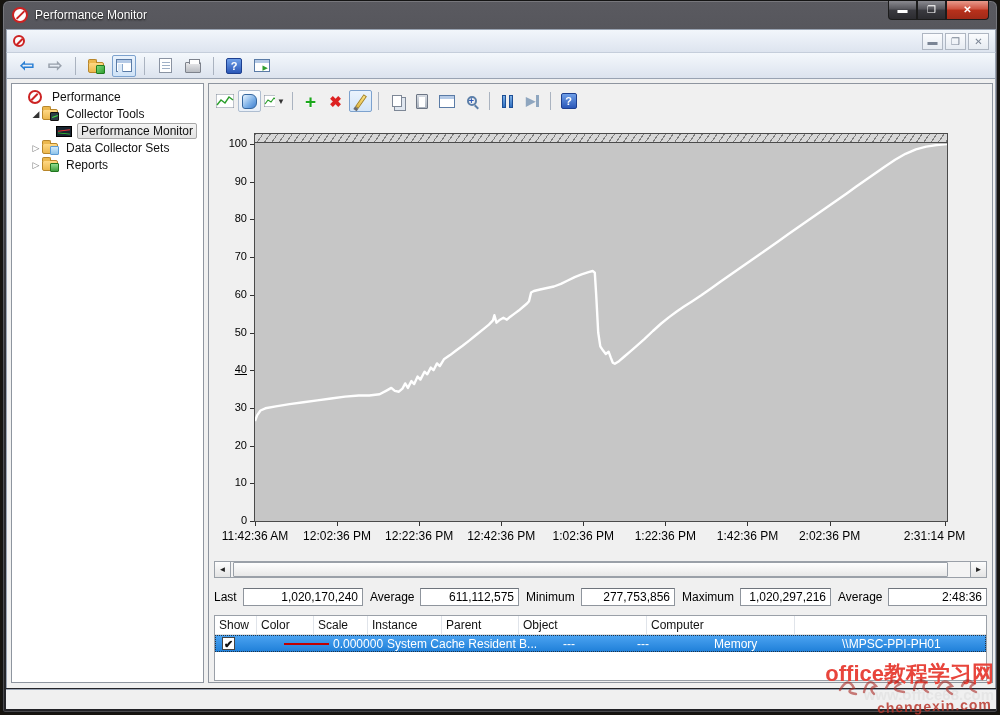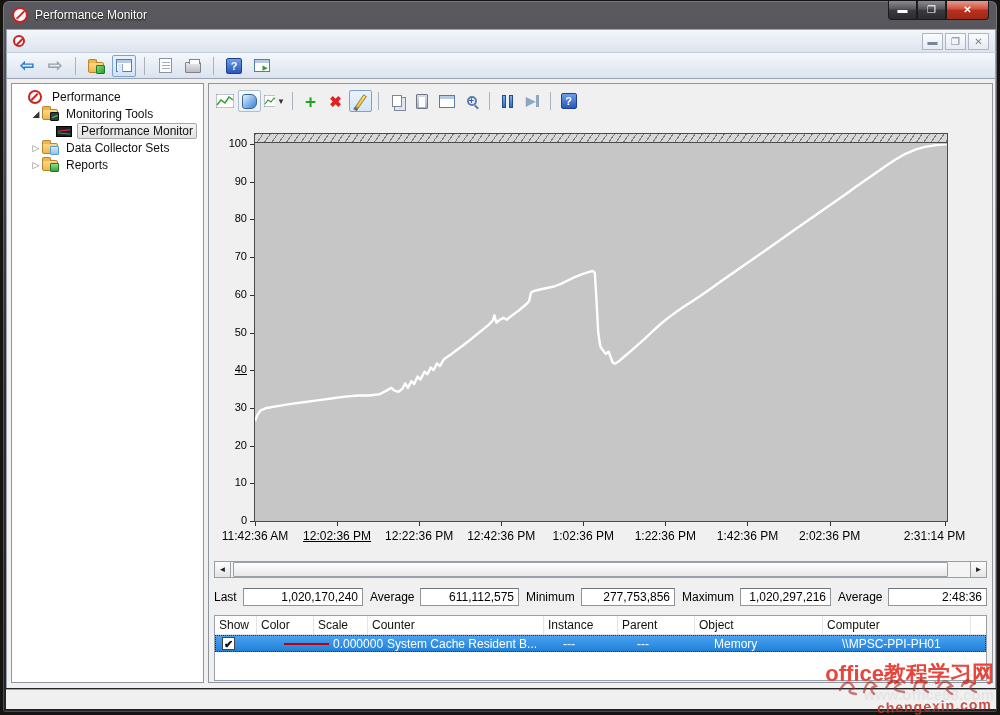--- a/index.html
+++ b/index.html
@@ -195,21 +195,21 @@
             </span>
             <span class="tree-label">Performance</span>
           </div>
           <div class="tree-row" style="padding-left: 18px;">
             <span class="tw exp">◢</span>
             <span class="tree-ico">
               <span class="folder" style="display:block">
                 <span class="ov chart"></span>
               </span>
             </span>
-            <span class="tree-label">Monitoring Tools</span>
+            <span class="tree-label">Collector Tools</span>
           </div>
           <div class="tree-row selected" style="padding-left: 32px;">
             <span class="tw"></span>
             <span class="tree-ico">
               <span class="ti-chartbox" style="display:block"></span>
             </span>
             <span class="tree-label">Performance Monitor</span>
           </div>
           <div class="tree-row" style="padding-left: 18px;">
             <span class="tw">▷</span>
@@ -328,21 +328,20 @@
               <span class="stat-label">Average</span>
               <div class="stat-box">2:48:36</div>
             </div>
           </div>
 
         <div id="ctable">
           <div id="thead">
               <div class="th" style="width: 42px;">Show</div>
               <div class="th" style="width: 57px;">Color</div>
               <div class="th" style="width: 54px;">Scale</div>
-              <div class="th" style="width: 176px;">Counter</div>
               <div class="th" style="width: 74px;">Instance</div>
               <div class="th" style="width: 77px;">Parent</div>
               <div class="th" style="width: 128px;">Object</div>
               <div class="th" style="width: 148px;">Computer</div>
             </div>
           <div id="trow">
               <div class="td" style="width: 57px;">
                 <div class="cbx">✔</div>
               </div>
               <div class="td" style="width: 57px;">
@@ -374,21 +373,21 @@
           <div class="ytick" style="top: 323.9px;"></div>
           <div class="ylab" style="top: 354.6px;">20</div>
           <div class="ytick" style="top: 361.6px;"></div>
           <div class="ylab" style="top: 392.3px;">10</div>
           <div class="ytick" style="top: 399.3px;"></div>
           <div class="ylab" style="top: 430px;">0</div>
           <div class="ytick" style="top: 437px;"></div>
           <div class="xtick" style="left: 46px; top: 438px;"></div>
           <div class="xlab" style="left: 46px; top: 445px;">11:42:36 AM</div>
           <div class="xtick" style="left: 128.071px; top: 438px;"></div>
-          <div class="xlab" style="left: 128.071px; top: 445px; text-decoration: underline;">12:02:36 PM</div>
+          <div class="xlab" style="left: 128.071px; top: 445px;">12:02:36 PM</div>
           <div class="xtick" style="left: 210.142px; top: 438px;"></div>
           <div class="xlab" style="left: 210.142px; top: 445px;">12:22:36 PM</div>
           <div class="xtick" style="left: 292.214px; top: 438px;"></div>
           <div class="xlab" style="left: 292.214px; top: 445px;">12:42:36 PM</div>
           <div class="xtick" style="left: 374.285px; top: 438px;"></div>
           <div class="xlab" style="left: 374.285px; top: 445px;">1:02:36 PM</div>
           <div class="xtick" style="left: 456.356px; top: 438px;"></div>
           <div class="xlab" style="left: 456.356px; top: 445px;">1:22:36 PM</div>
           <div class="xtick" style="left: 538.496px; top: 438px;"></div>
           <div class="xlab" style="left: 538.496px; top: 445px;">1:42:36 PM</div>

